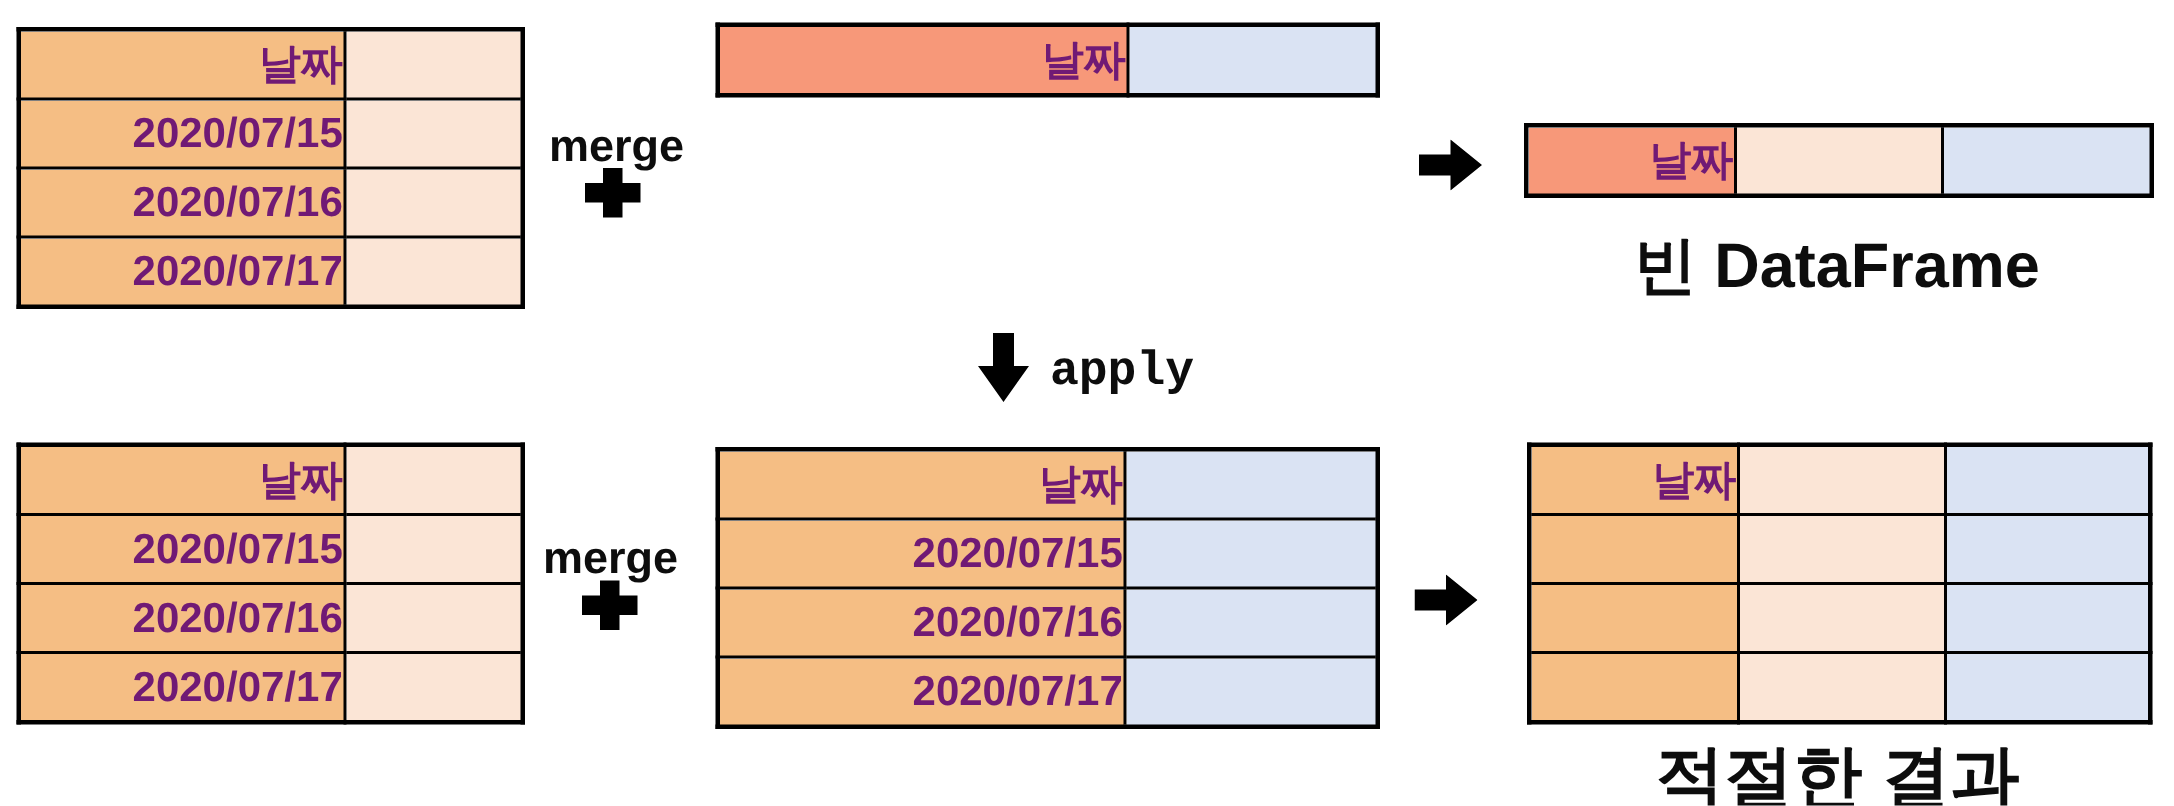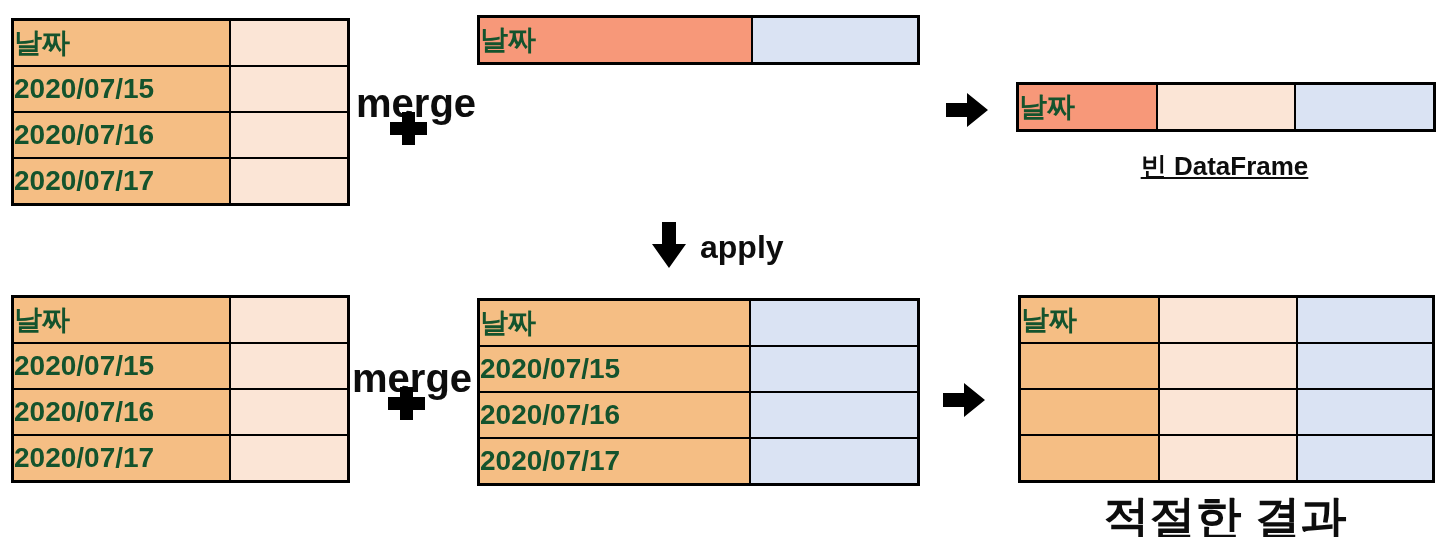--- a/index.html
+++ b/index.html
@@ -8,33 +8,33 @@
     font-family:"Liberation Sans", sans-serif;color:#000;
     overflow:hidden;
   }
   .tbl{
     position:absolute;border-collapse:collapse;table-layout:fixed;
     border:3px solid #000;
   }
   .tbl td{
     border:2.4px solid #000;
     padding:0;height:44px;
-    text-align:left;vertical-align:middle;
-    font-size:28px;font-weight:600;color:#14532d;
+    text-align:right;vertical-align:middle;
+    font-size:28px;font-weight:600;color:#701a75;
     overflow:hidden;white-space:nowrap;
   }
   .c-orange{background:#F5BE84;}
   .c-salmon{background:#F79879;}
   .c-peach {background:#FBE5D6;}
   .c-blue  {background:#DAE3F3;}
 
   .lbl{position:absolute;text-align:center;color:#0d0d0d;}
-  .merge-lbl{width:110px;font-size:40px;font-weight:600;}
+  .merge-lbl{width:110px;font-size:30px;font-weight:600;}
   .apply-lbl{font-size:32px;font-weight:600;}
-  .cap1{width:417px;font-size:26px;font-weight:600;text-decoration:underline;}
+  .cap1{width:417px;font-size:42px;font-weight:600;}
   .cap2{width:414px;font-size:46px;font-weight:700;}
 
   .plus{position:absolute;width:37px;height:33px;}
   .plus::before{content:"";position:absolute;left:0;top:10px;width:37px;height:13px;background:#000;}
   .plus::after{content:"";position:absolute;left:12px;top:0;width:13px;height:33px;background:#000;}
 
   .arrow{position:absolute;line-height:0;}
   svg{display:block;}
 </style>
 </head>
@@ -102,21 +102,21 @@
 </tbody>
   </table>
 
 <div class="lbl cap1" style="left:1016px;top:149px;">빈 DataFrame</div>
 
 <div class="arrow" style="left:652px;top:222px;">
   <svg width="34" height="46" viewBox="0 0 34 46">
       <path d="M10 0 H24 V22 H34 L17 46 L0 22 H10 Z" fill="#000"></path>
     </svg>
 </div>
-<div class="lbl apply-lbl" style="left:700px;top:229px;">apply</div>
+<div class="lbl apply-lbl" style="left:700px;top:229px;font-family:Liberation Mono, monospace;">apply</div>
 
 <table class="tbl" style="left:11px;top:295px;width:336px;">
   <colgroup>
       <col style="width:217px">
       <col style="width:119px">
     </colgroup>
   <tbody>
       <tr>
     <td class="c-orange">날짜</td>
     <td class="c-peach"></td>

